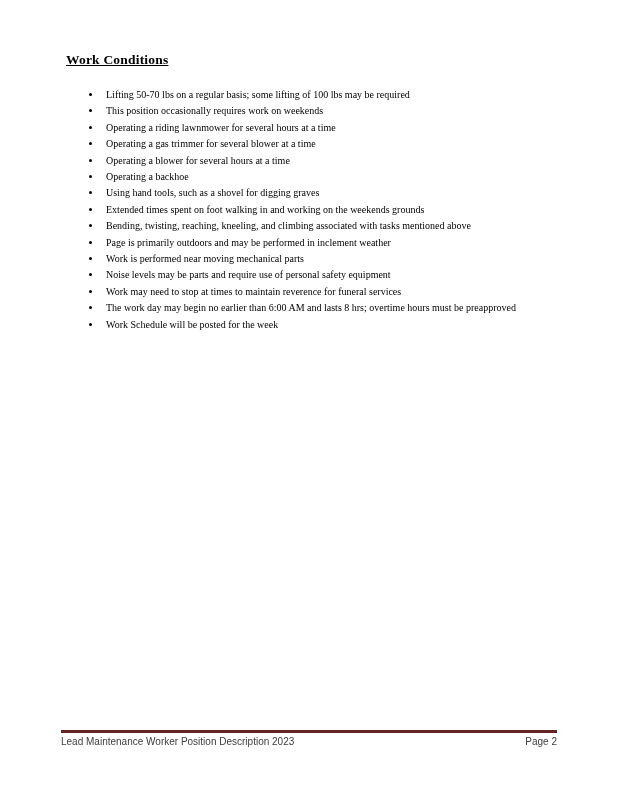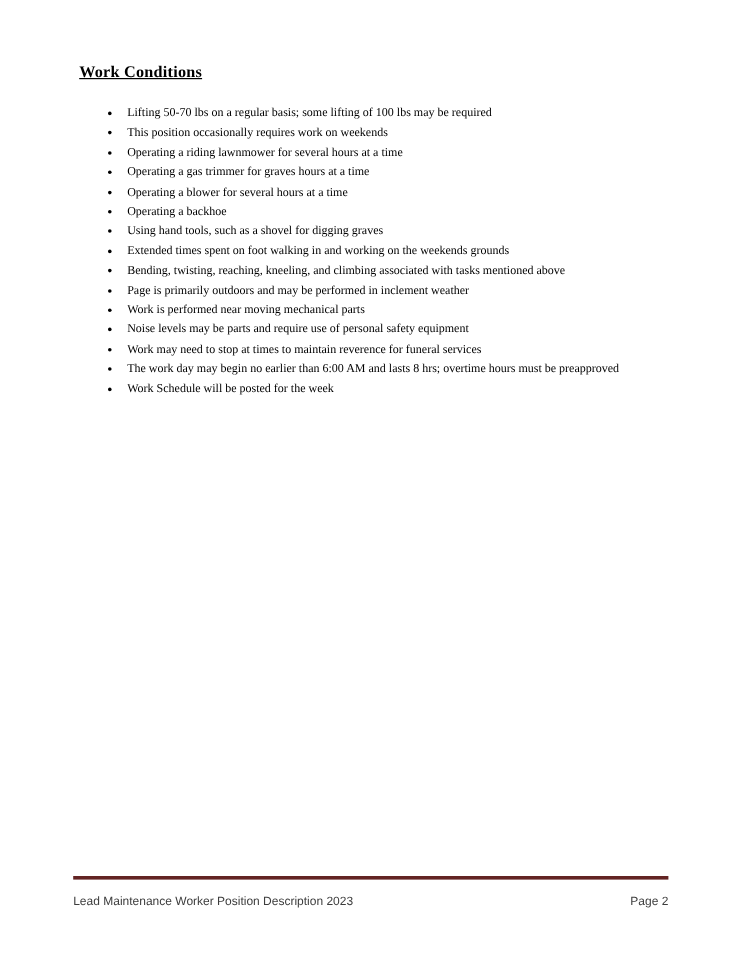--- a/index.html
+++ b/index.html
@@ -34,41 +34,41 @@
   ul.bullet-list li {
     padding-left: 4px;
     margin: 0;
   }
   .footer {
     position: absolute;
     left: 61px;
     right: 61px;
     top: 730px;
     border-top: 3px solid #632423;
-    padding-top: 13px;
+    padding-top: 3px;
     display: flex;
     justify-content: space-between;
     align-items: baseline;
     font-family: "Liberation Sans", "DejaVu Sans", sans-serif;
     font-size: 10px;
     color: #3d3d3d;
     text-align: center;
   }
 </style>
 </head>
 <body>
 
 <div class="page">
   <div class="content">
     <h1 class="heading">Work Conditions</h1>
     <ul class="bullet-list">
         <li>Lifting 50-70 lbs on a regular basis; some lifting of 100 lbs may be required</li>
         <li>This position occasionally requires work on weekends</li>
         <li>Operating a riding lawnmower for several hours at a time</li>
-        <li>Operating a gas trimmer for graves hours at a time</li>
+        <li>Operating a gas trimmer for several blower at a time</li>
         <li>Operating a blower for several hours at a time</li>
         <li>Operating a backhoe</li>
         <li>Using hand tools, such as a shovel for digging graves</li>
         <li>Extended times spent on foot walking in and working on the weekends grounds</li>
         <li>Bending, twisting, reaching, kneeling, and climbing associated with tasks mentioned above</li>
         <li>Page is primarily outdoors and may be performed in inclement weather</li>
         <li>Work is performed near moving mechanical parts</li>
         <li>Noise levels may be parts and require use of personal safety equipment</li>
         <li>Work may need to stop at times to maintain reverence for funeral services</li>
         <li>The work day may begin no earlier than 6:00 AM and lasts 8 hrs; overtime hours must be preapproved</li>

